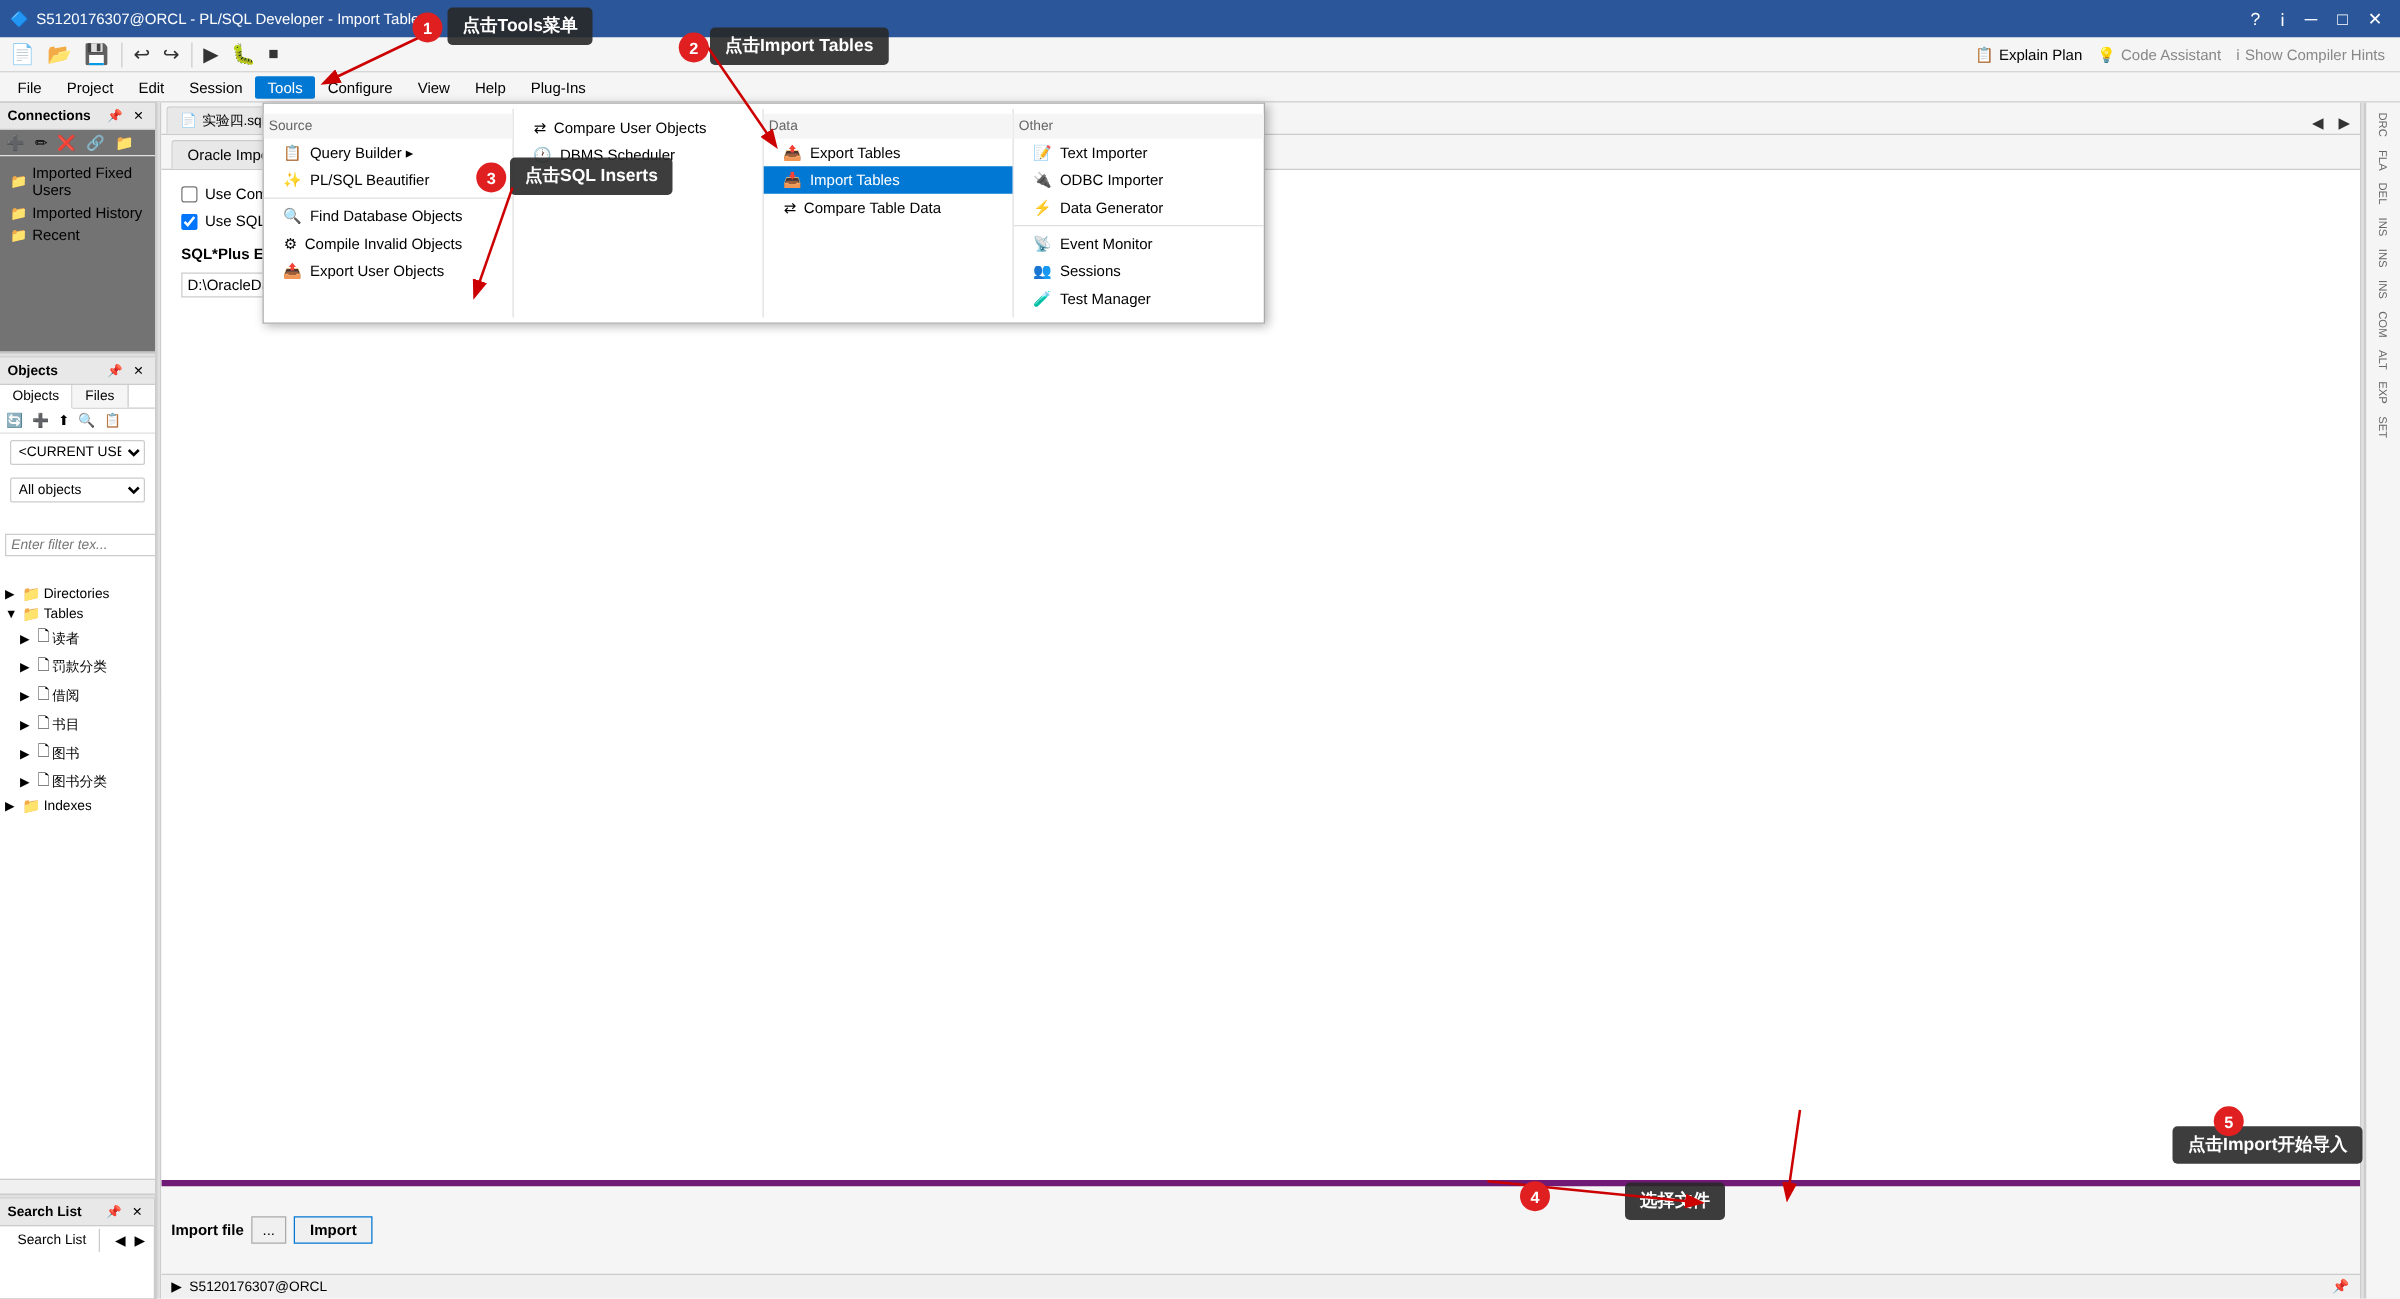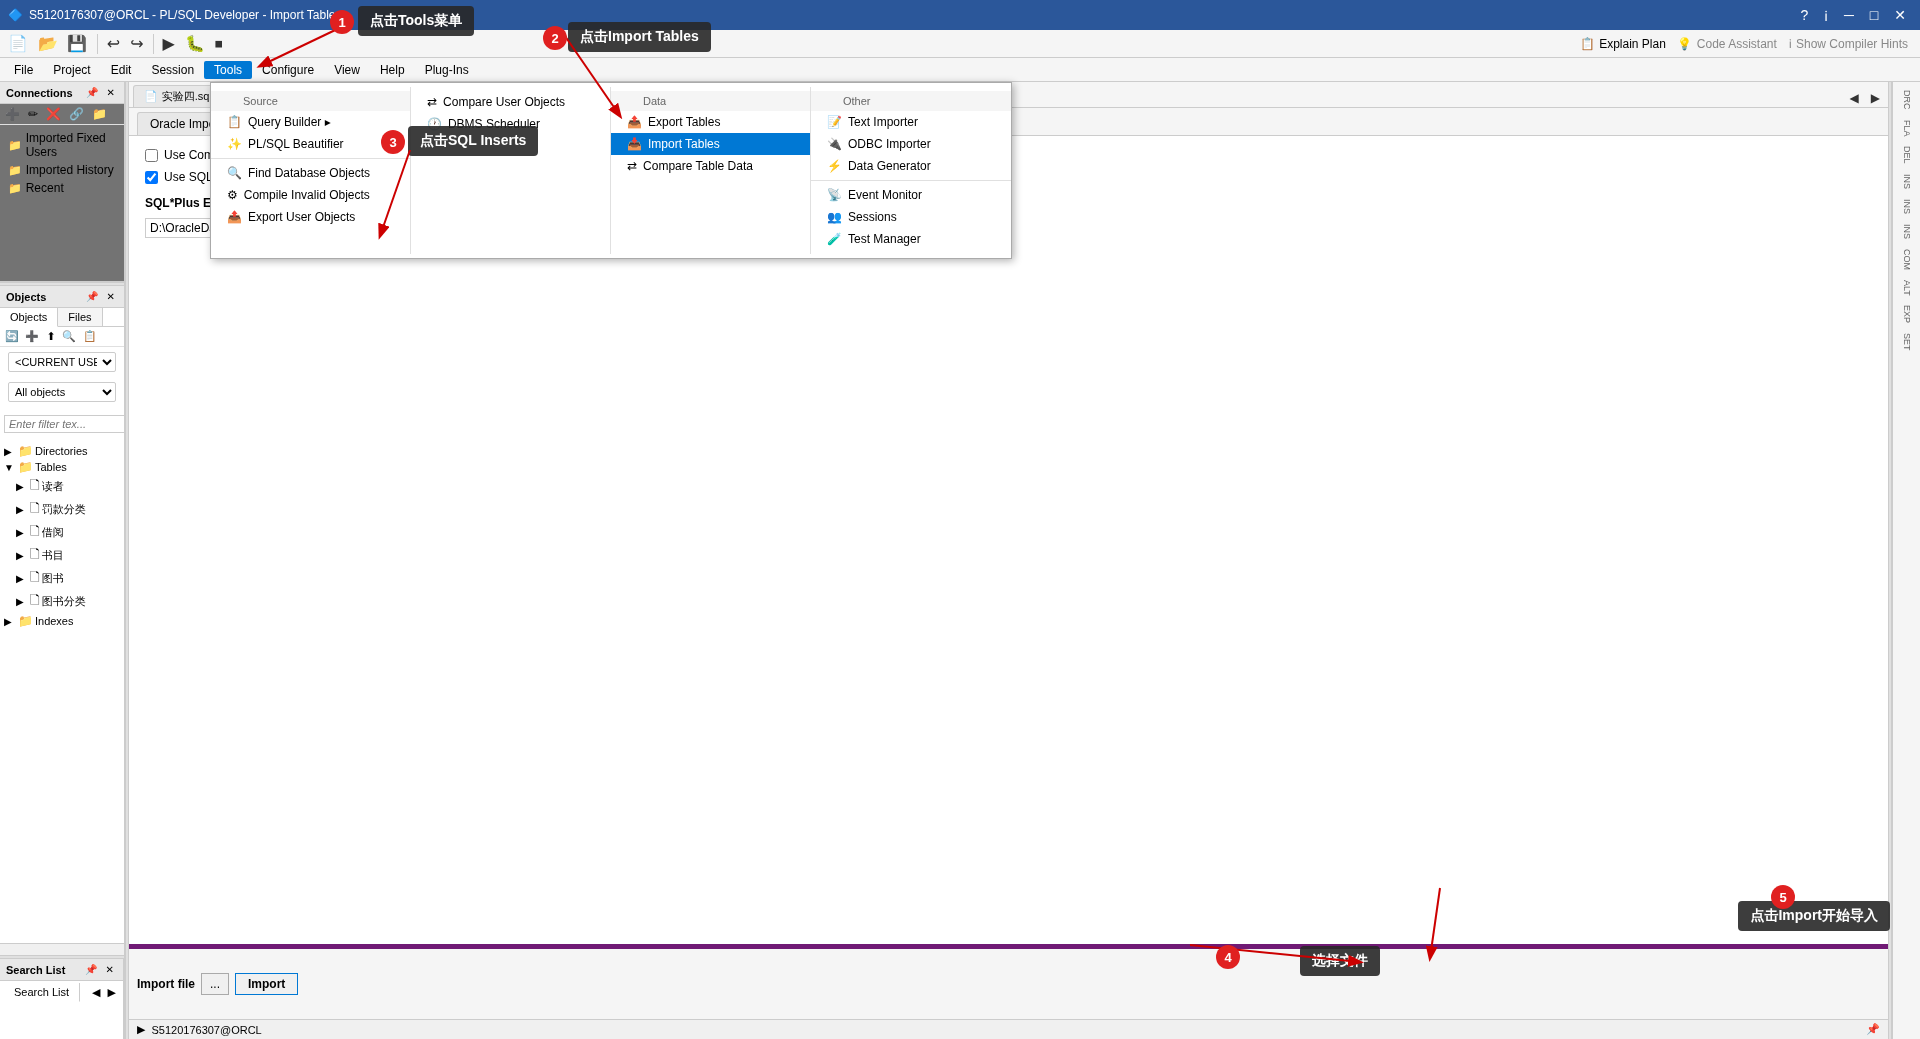--- a/index.html
+++ b/index.html
@@ -84,21 +84,21 @@
       display: flex;
       align-items: center;
       padding: 4px 16px;
       cursor: pointer;
       font-size: 12px;
       white-space: nowrap;
       gap: 6px;
     }
     .dropdown-item.highlighted { background: #0078d4; color: white; }
     .dropdown-separator { height: 1px; background: #e0e0e0; margin: 3px 0; }
-    .dropdown-header { padding: 4px 32px; font-size: 11px; color: #666; background: #f5f5f5; }
+    .dropdown-header { padding: 4px 4px; font-size: 11px; color: #666; background: #f5f5f5; }
 
     
     .main-area {
       display: flex;
       height: calc(100vh - 82px);
       overflow: hidden;
     }
 
     .panel-header {
       background: #e8e8e8;
@@ -177,21 +177,21 @@
       padding: 2px;
       border: 1px solid #ccc;
       border-radius: 2px;
       background: white;
       width: calc(100% - 8px);
     }
 
     .filter-row {
       display: flex;
       align-items: center;
-      margin: 8px 4px;
+      margin: 20px 4px;
       gap: 2px;
     }
     .filter-input {
       flex: 1;
       font-size: 11px;
       padding: 2px 4px;
       border: 1px solid #ccc;
       color: #999;
       font-style: italic;
     }

